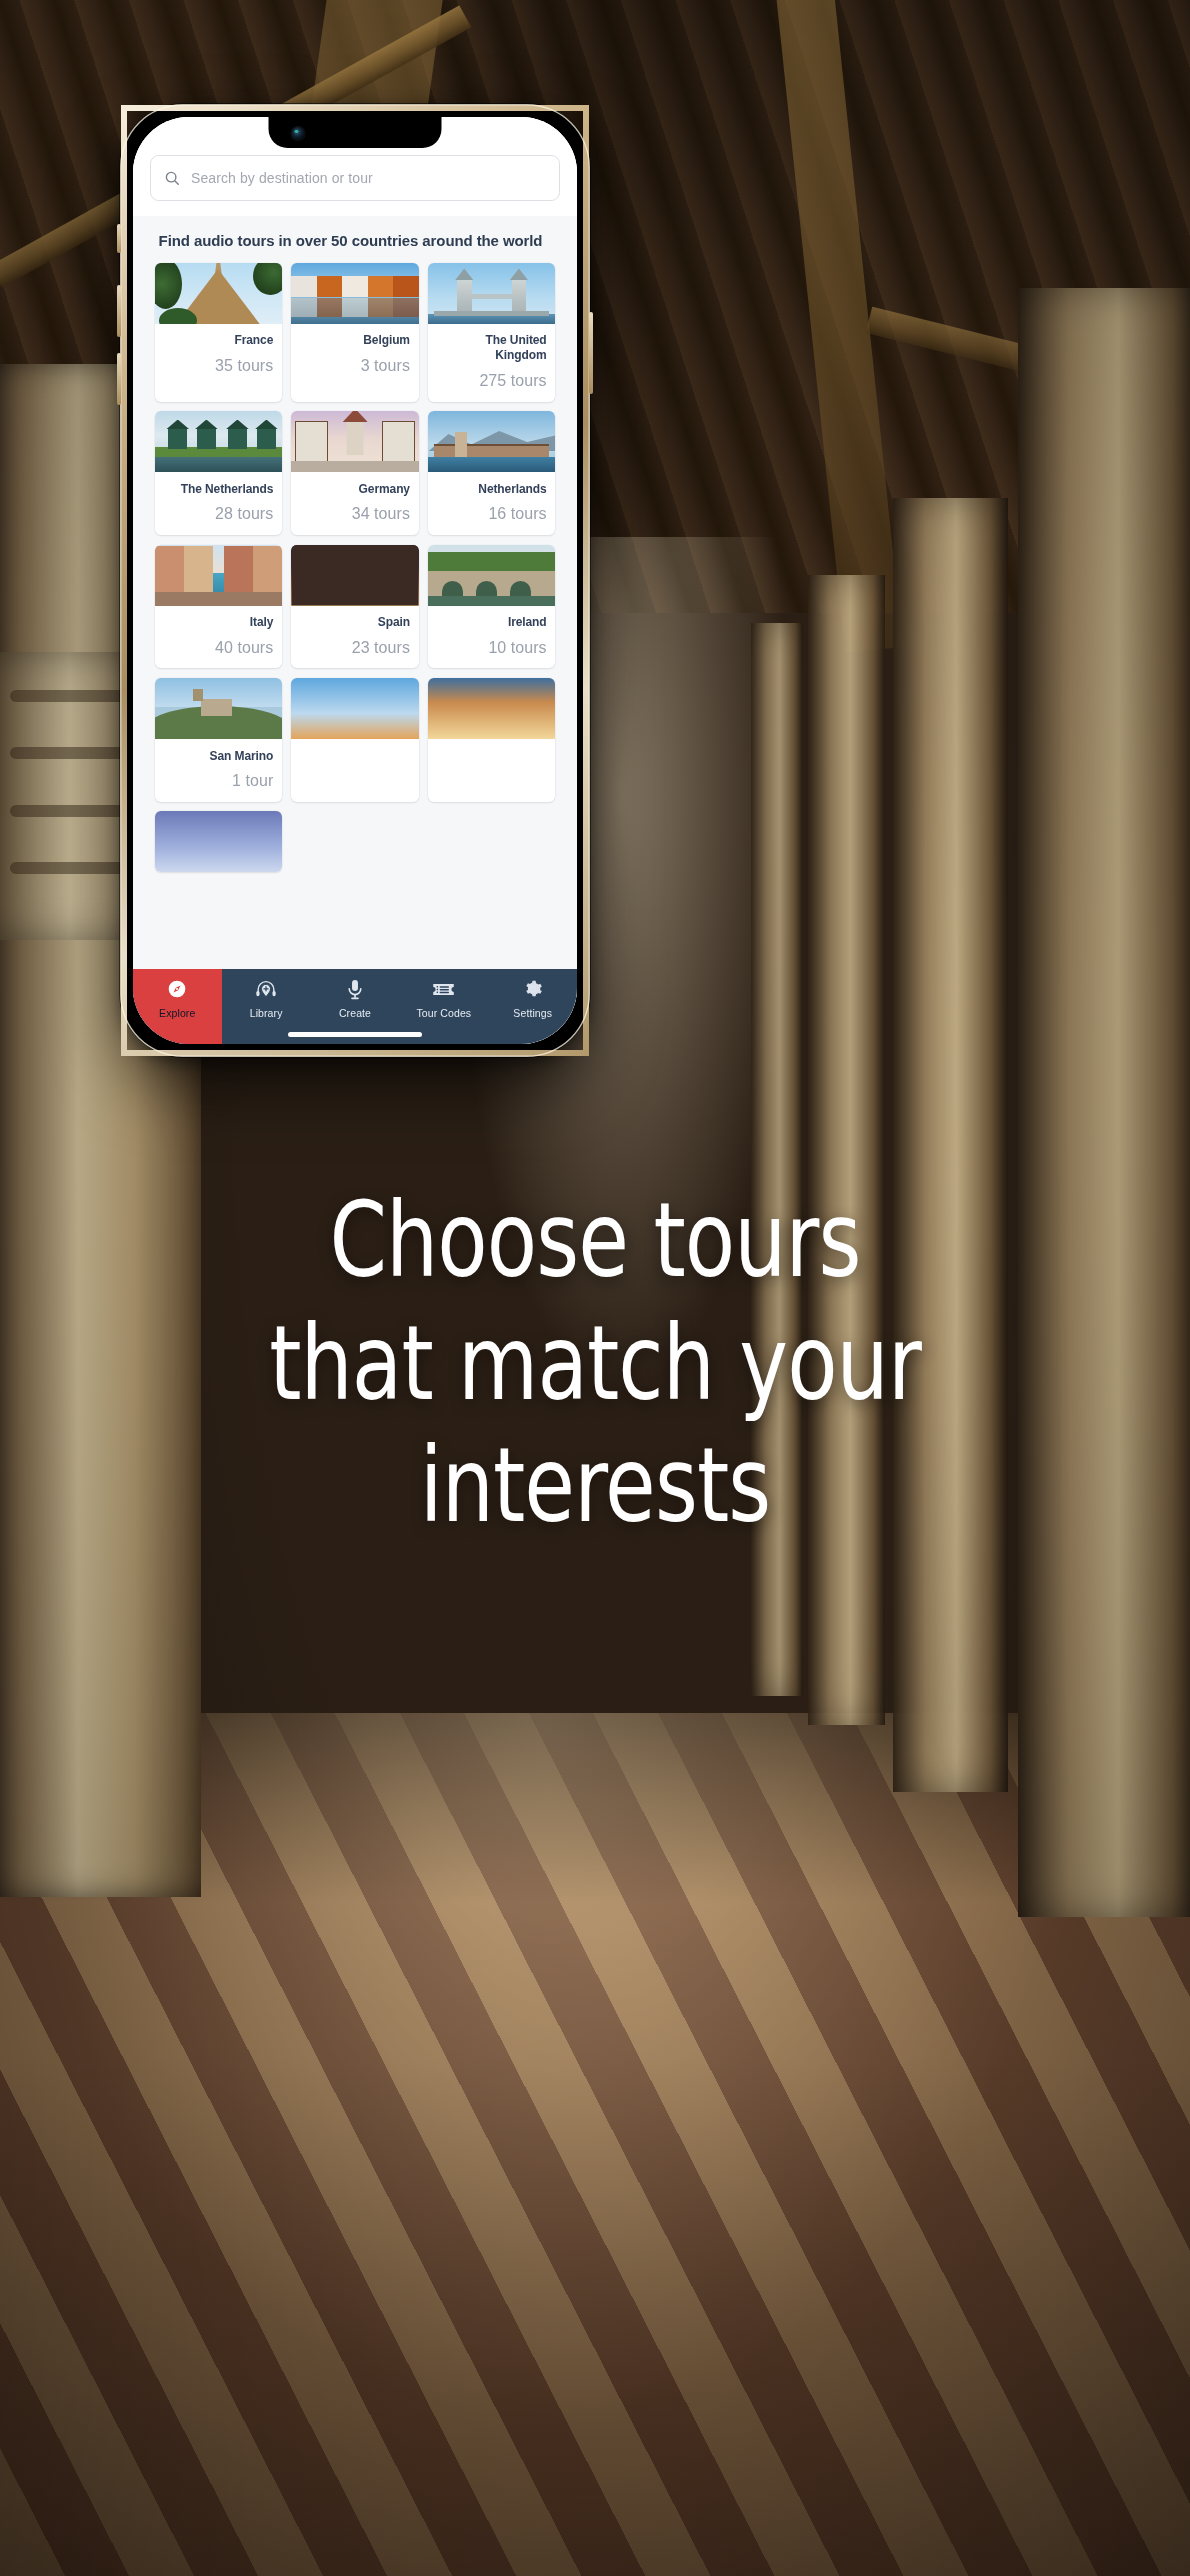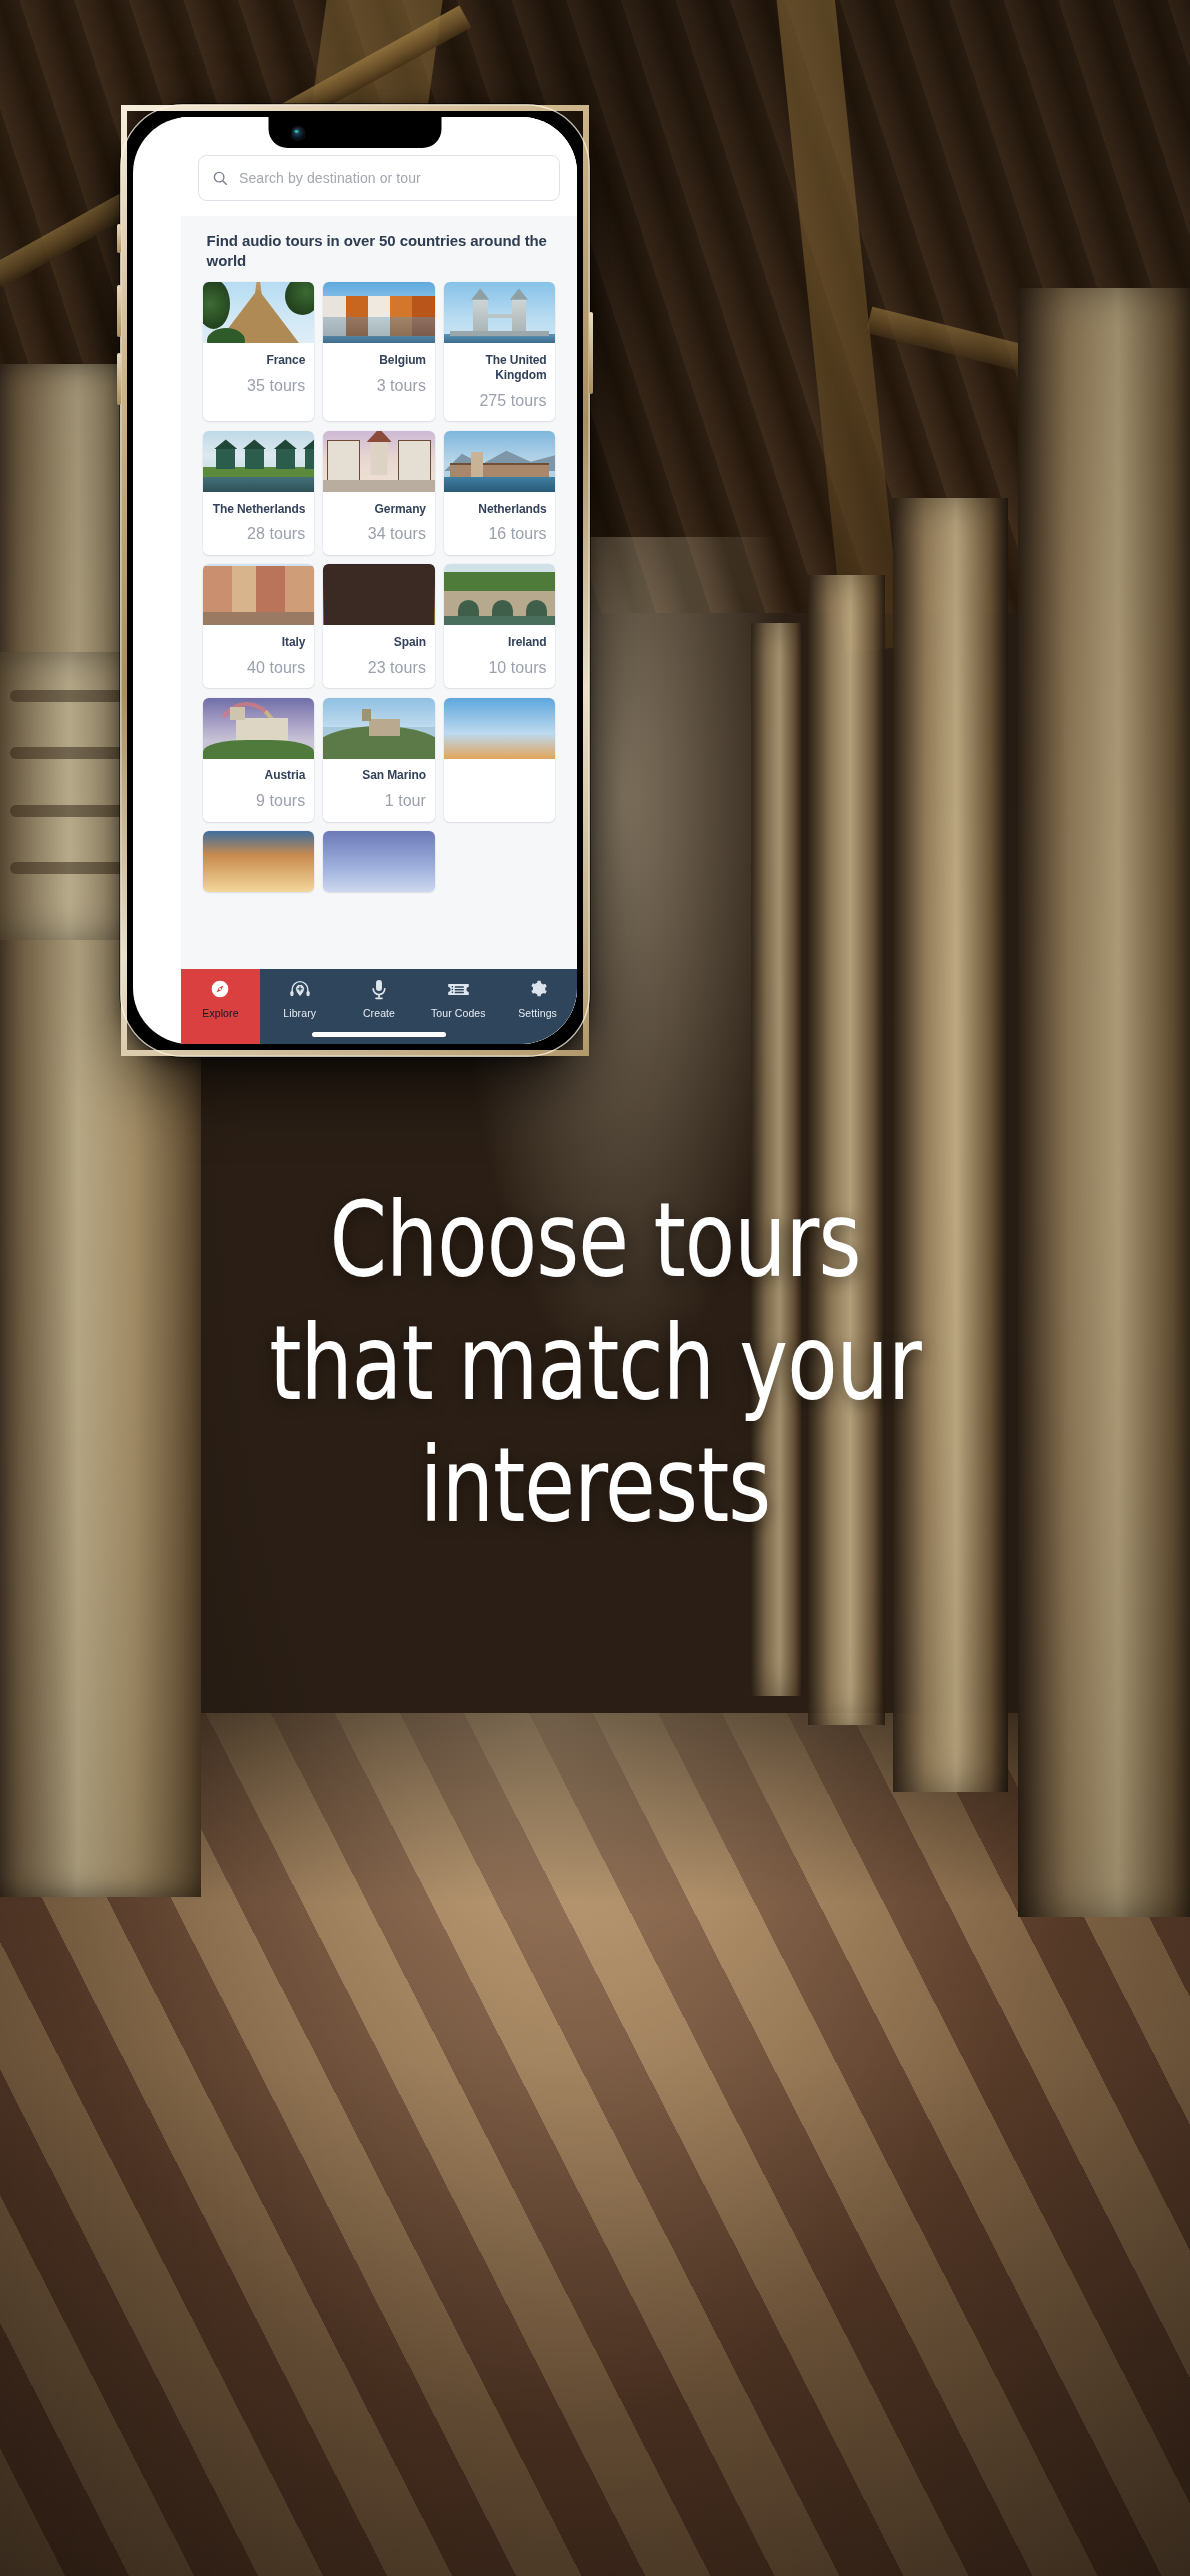--- a/index.html
+++ b/index.html
@@ -158,21 +158,20 @@
   .frontcam::after {
     content:""; position:absolute; left:2.9px; top:2.9px; width:3.8px;height:2.9px;
     border-radius:50%; background:#36c7a0; opacity:.85;
   }
 
   
   .app {
     position: absolute; inset: 0;
     display: flex; flex-direction: column;
     background: #f6f7f9;
-    margin-left: 48px;
   }
   .searchwrap {
     background: #ffffff;
     padding: 38px 17px 15.3px 17px;
     flex: 0 0 auto;
   }
   .searchbox {
     height: 46px;
     border: 1px solid #dcdfe4;
     border-radius: 8.6px;
@@ -602,32 +601,20 @@
               <div class="arch a"></div>
                 <div class="arch b"></div>
                 <div class="arch c"></div>
             </div>
             <div class="meta">
               <div class="cname">Ireland</div>
               <div class="ctours">10 tours</div>
             </div>
           </div>
 
-          <div class="card">
-            <div class="thumb th-at">
-              <div class="t-sky"></div>
-                <div class="rainbow"></div>
-                <div class="castle"></div>
-                <div class="hill"></div>
-            </div>
-            <div class="meta">
-              <div class="cname">Austria</div>
-              <div class="ctours">9 tours</div>
-            </div>
-          </div>
 
 
           <div class="card">
             <div class="thumb th-sm">
               <div class="t-sky"></div>
                 <div class="sea"></div>
                 <div class="hill"></div>
                 <div class="fort"></div>
             </div>
             <div class="meta">

